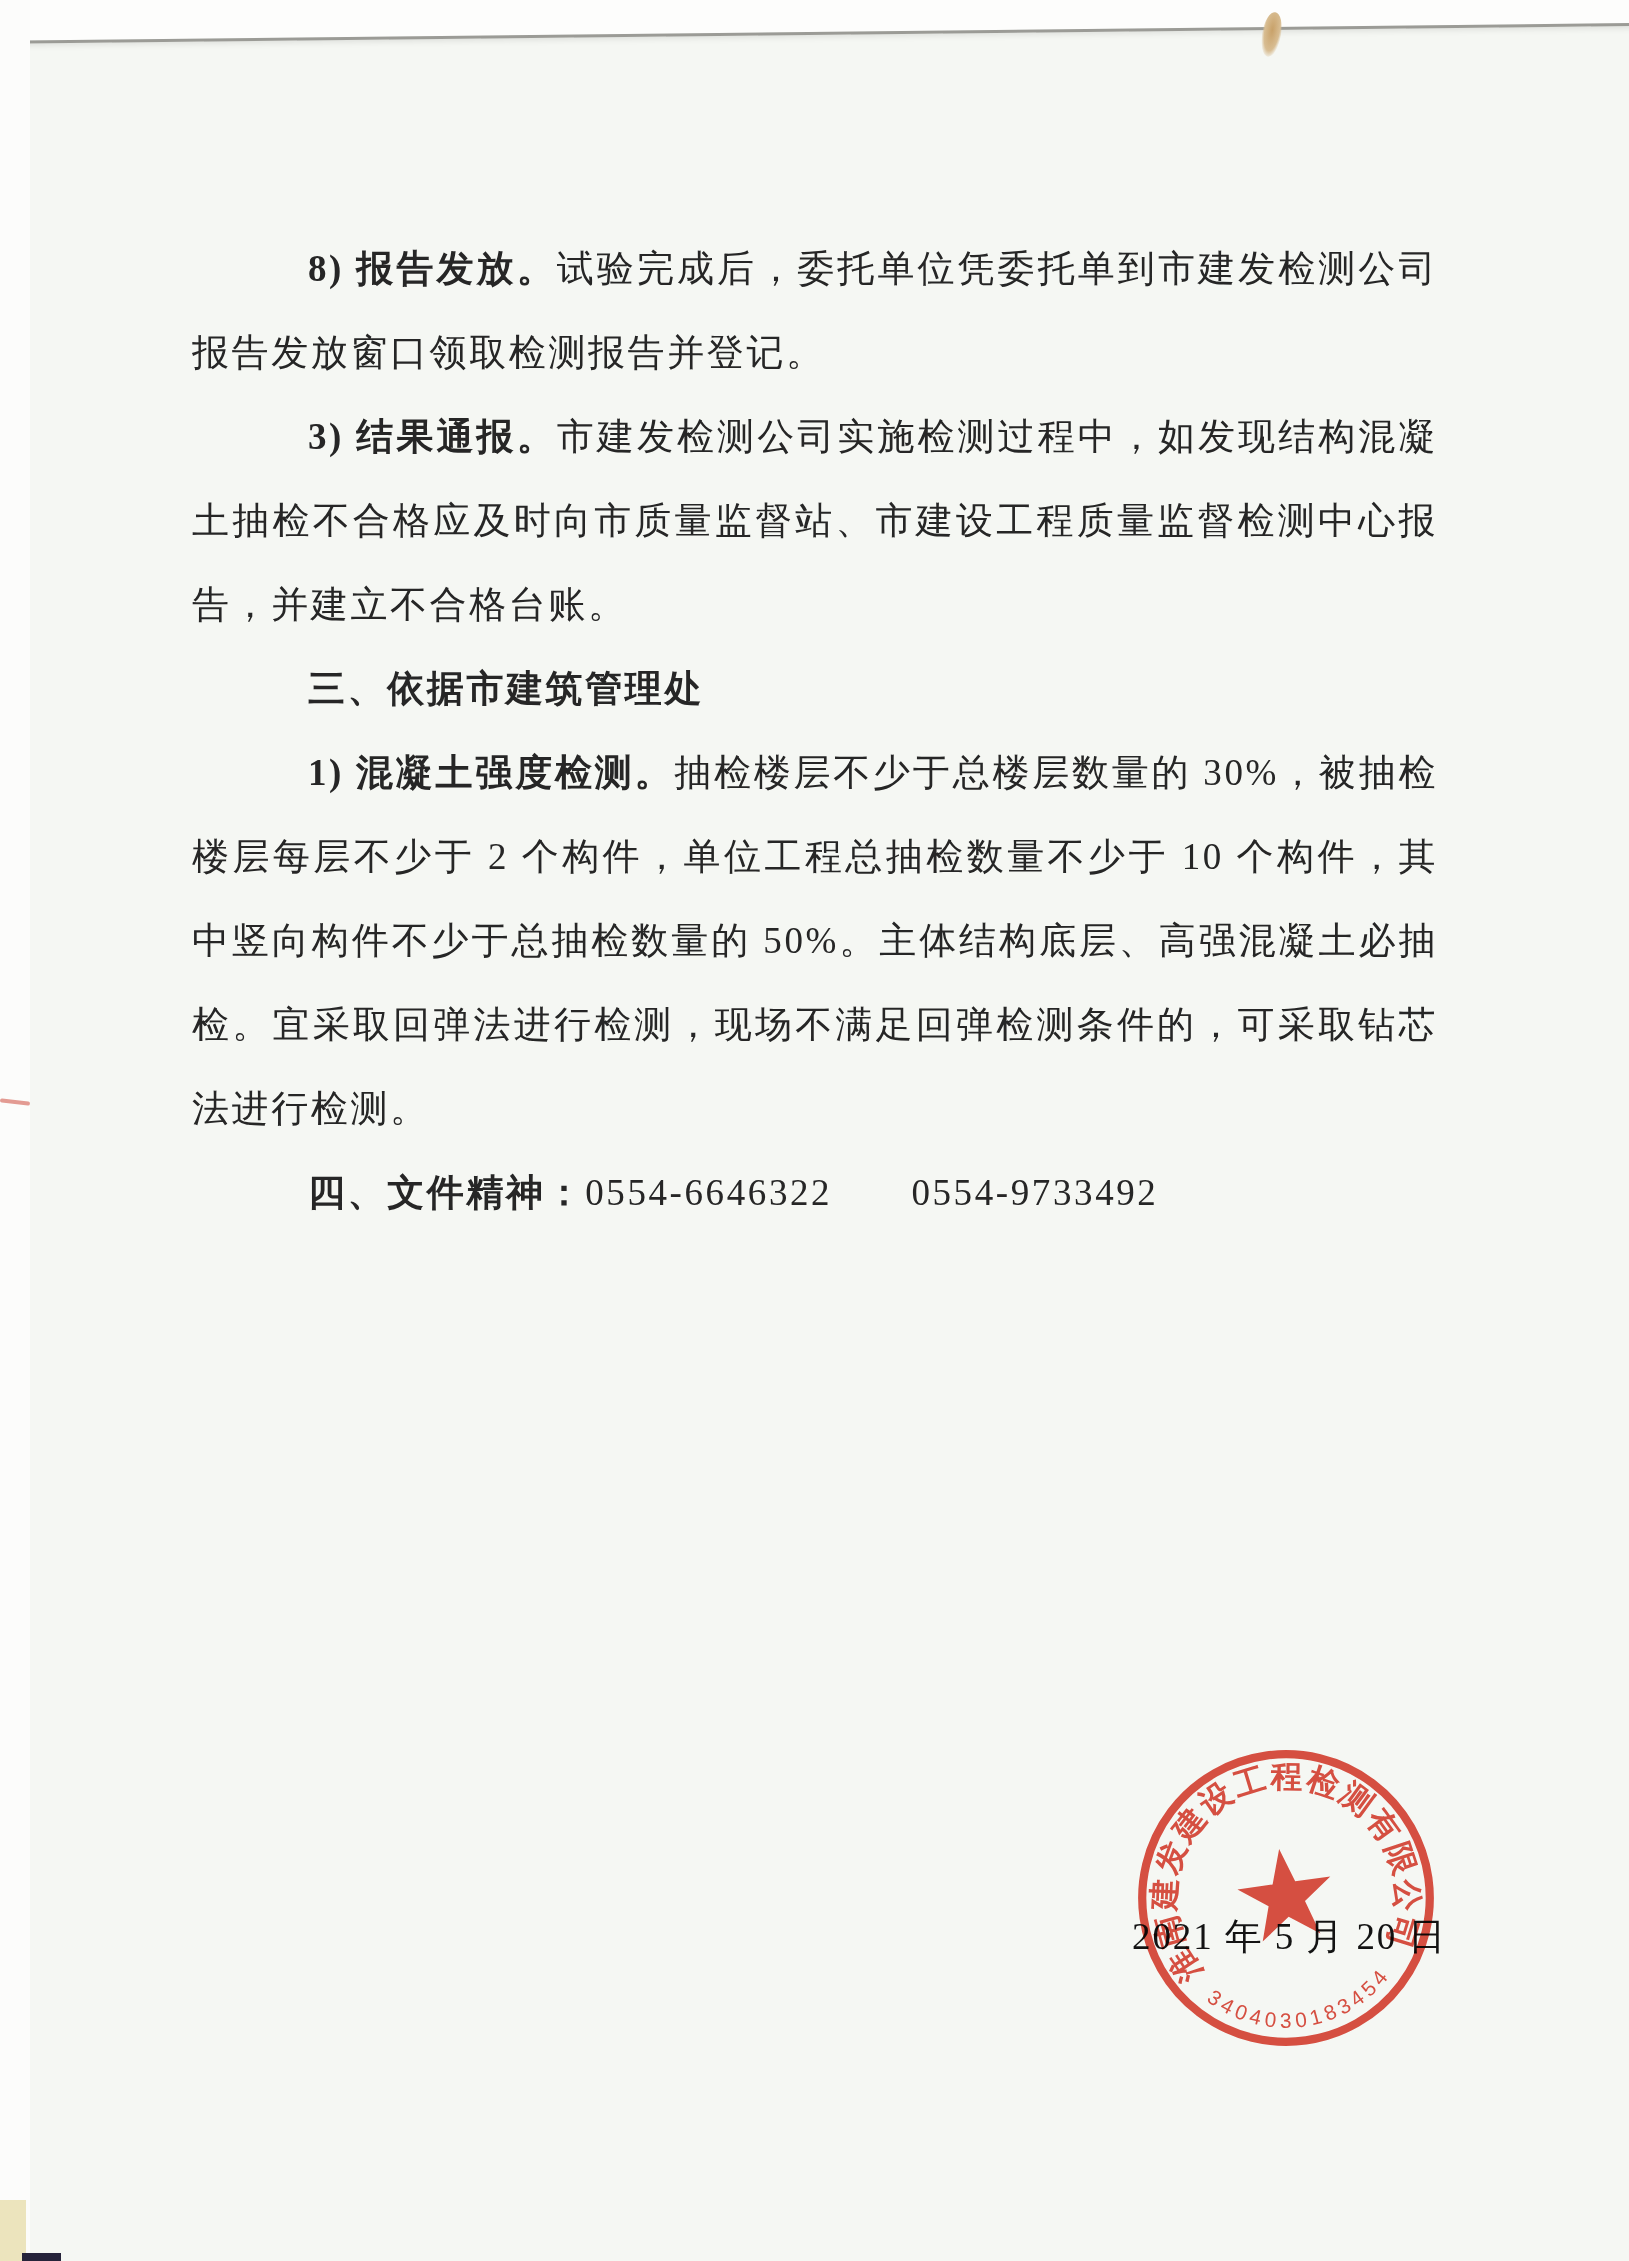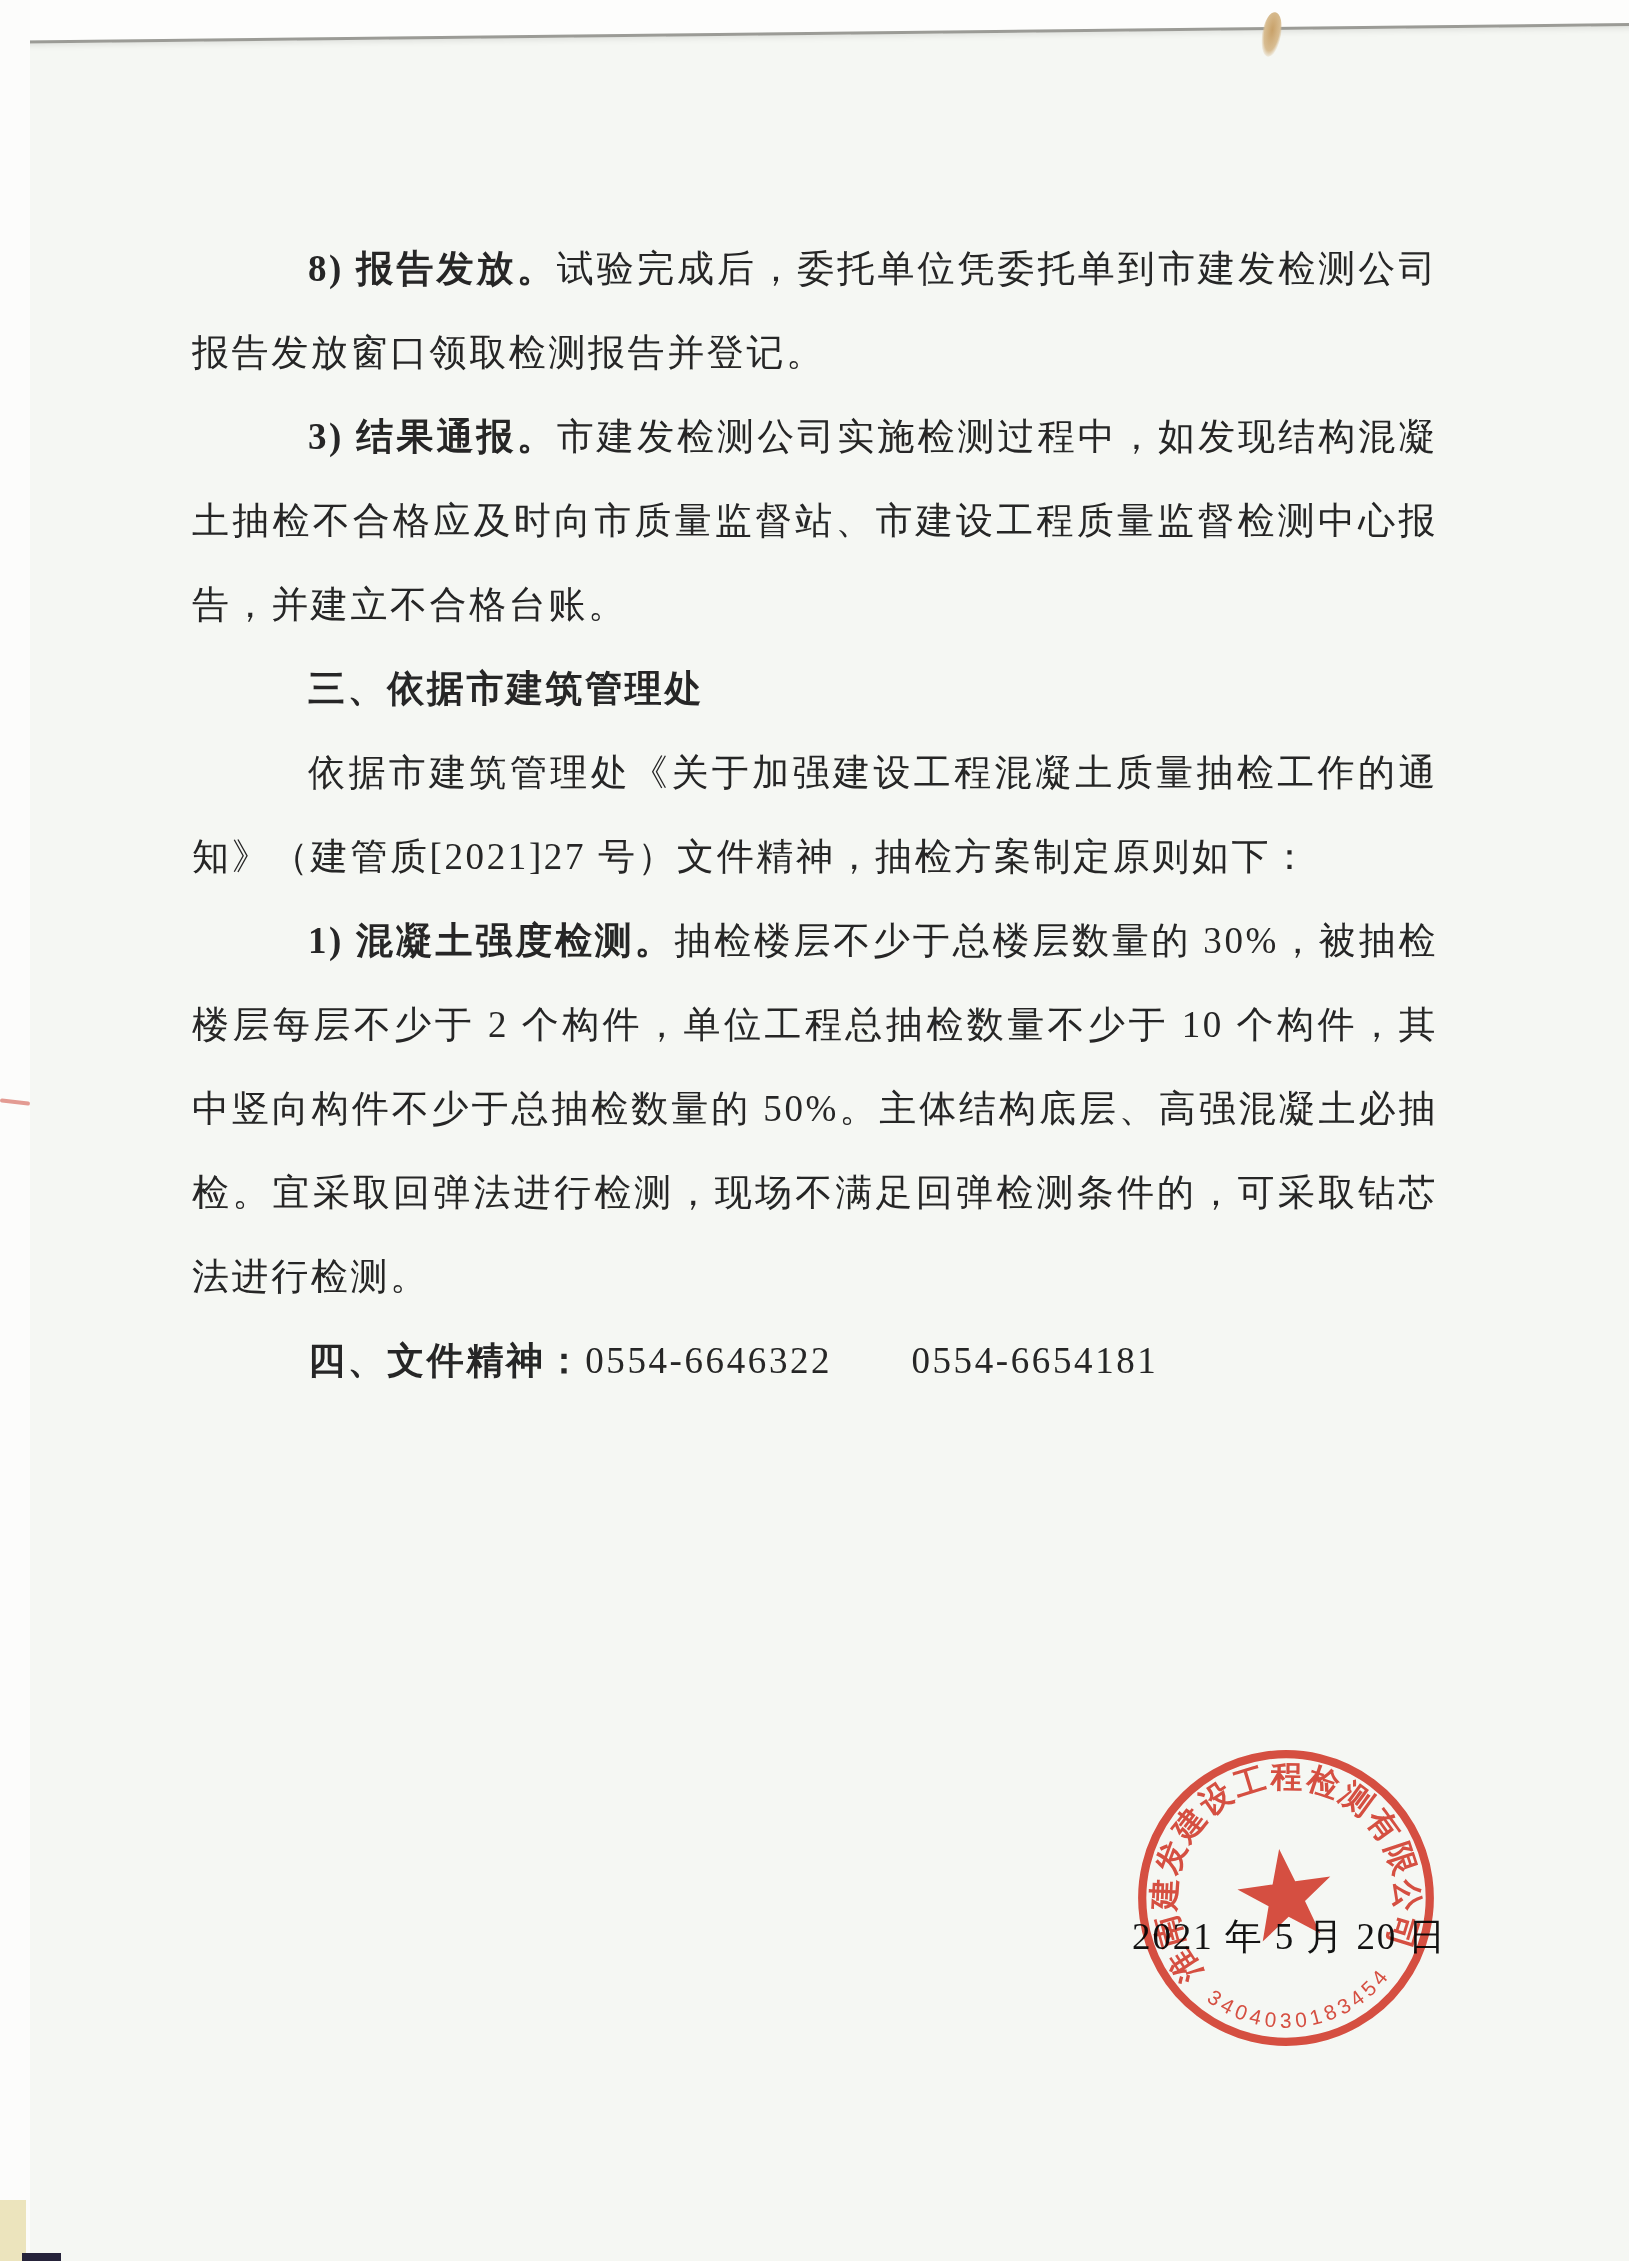--- a/index.html
+++ b/index.html
@@ -139,23 +139,22 @@
   <div class="left-strip"></div>
   <div class="stain"></div>
   <div class="scratch"></div>
   <div class="corner-yellow"></div>
   <div class="corner-dark"></div>
 
   <div class="text-layer">
     <p><span class="lead">8) 报告发放。</span><span>试验完成后，委托单位凭委托单到市建发检测公司报告发放窗口领取检测报告并登记。</span></p>
     <p><span class="lead">3) 结果通报。</span><span>市建发检测公司实施检测过程中，如发现结构混凝土抽检不合格应及时向市质量监督站、市建设工程质量监督检测中心报告，并建立不合格台账。</span></p>
     <p class="p-heading"><span class="lead">三、依据市建筑管理处</span><span></span></p>
-    <p><span class="lead"></span><span>依据市建筑管理处《关于加强建设工程混凝土质量抽检工作的通知》（建管质[2021]27 号）文件精神，抽检方案制定原则如下：</span></p>
     <p><span class="lead">1) 混凝土强度检测。</span><span>抽检楼层不少于总楼层数量的 30%，被抽检楼层每层不少于 2 个构件，单位工程总抽检数量不少于 10 个构件，其中竖向构件不少于总抽检数量的 50%。主体结构底层、高强混凝土必抽检。宜采取回弹法进行检测，现场不满足回弹检测条件的，可采取钻芯法进行检测。</span></p>
-    <p class="p-phone"><span class="lead">四、文件精神：</span><span>0554-6646322　　0554-6654181</span></p>
+    <p class="p-phone"><span class="lead">四、文件精神：</span><span>0554-6646322　　0554-9733492</span></p>
   </div>
 
   <div class="date-line">2021 年 5 月 20 日</div>
 
   <div class="seal">
     <svg viewBox="0 0 480 480" xmlns="http://www.w3.org/2000/svg">
       <defs>
         <path id="arcTop" d="M 91.6 332.8 A 175 175 0 1 1 388.4 332.8" fill="none"></path>
         <path id="arcBottom" d="M 78.4 366.3 A 205 205 0 0 0 401.6 366.3" fill="none"></path>
       </defs>

